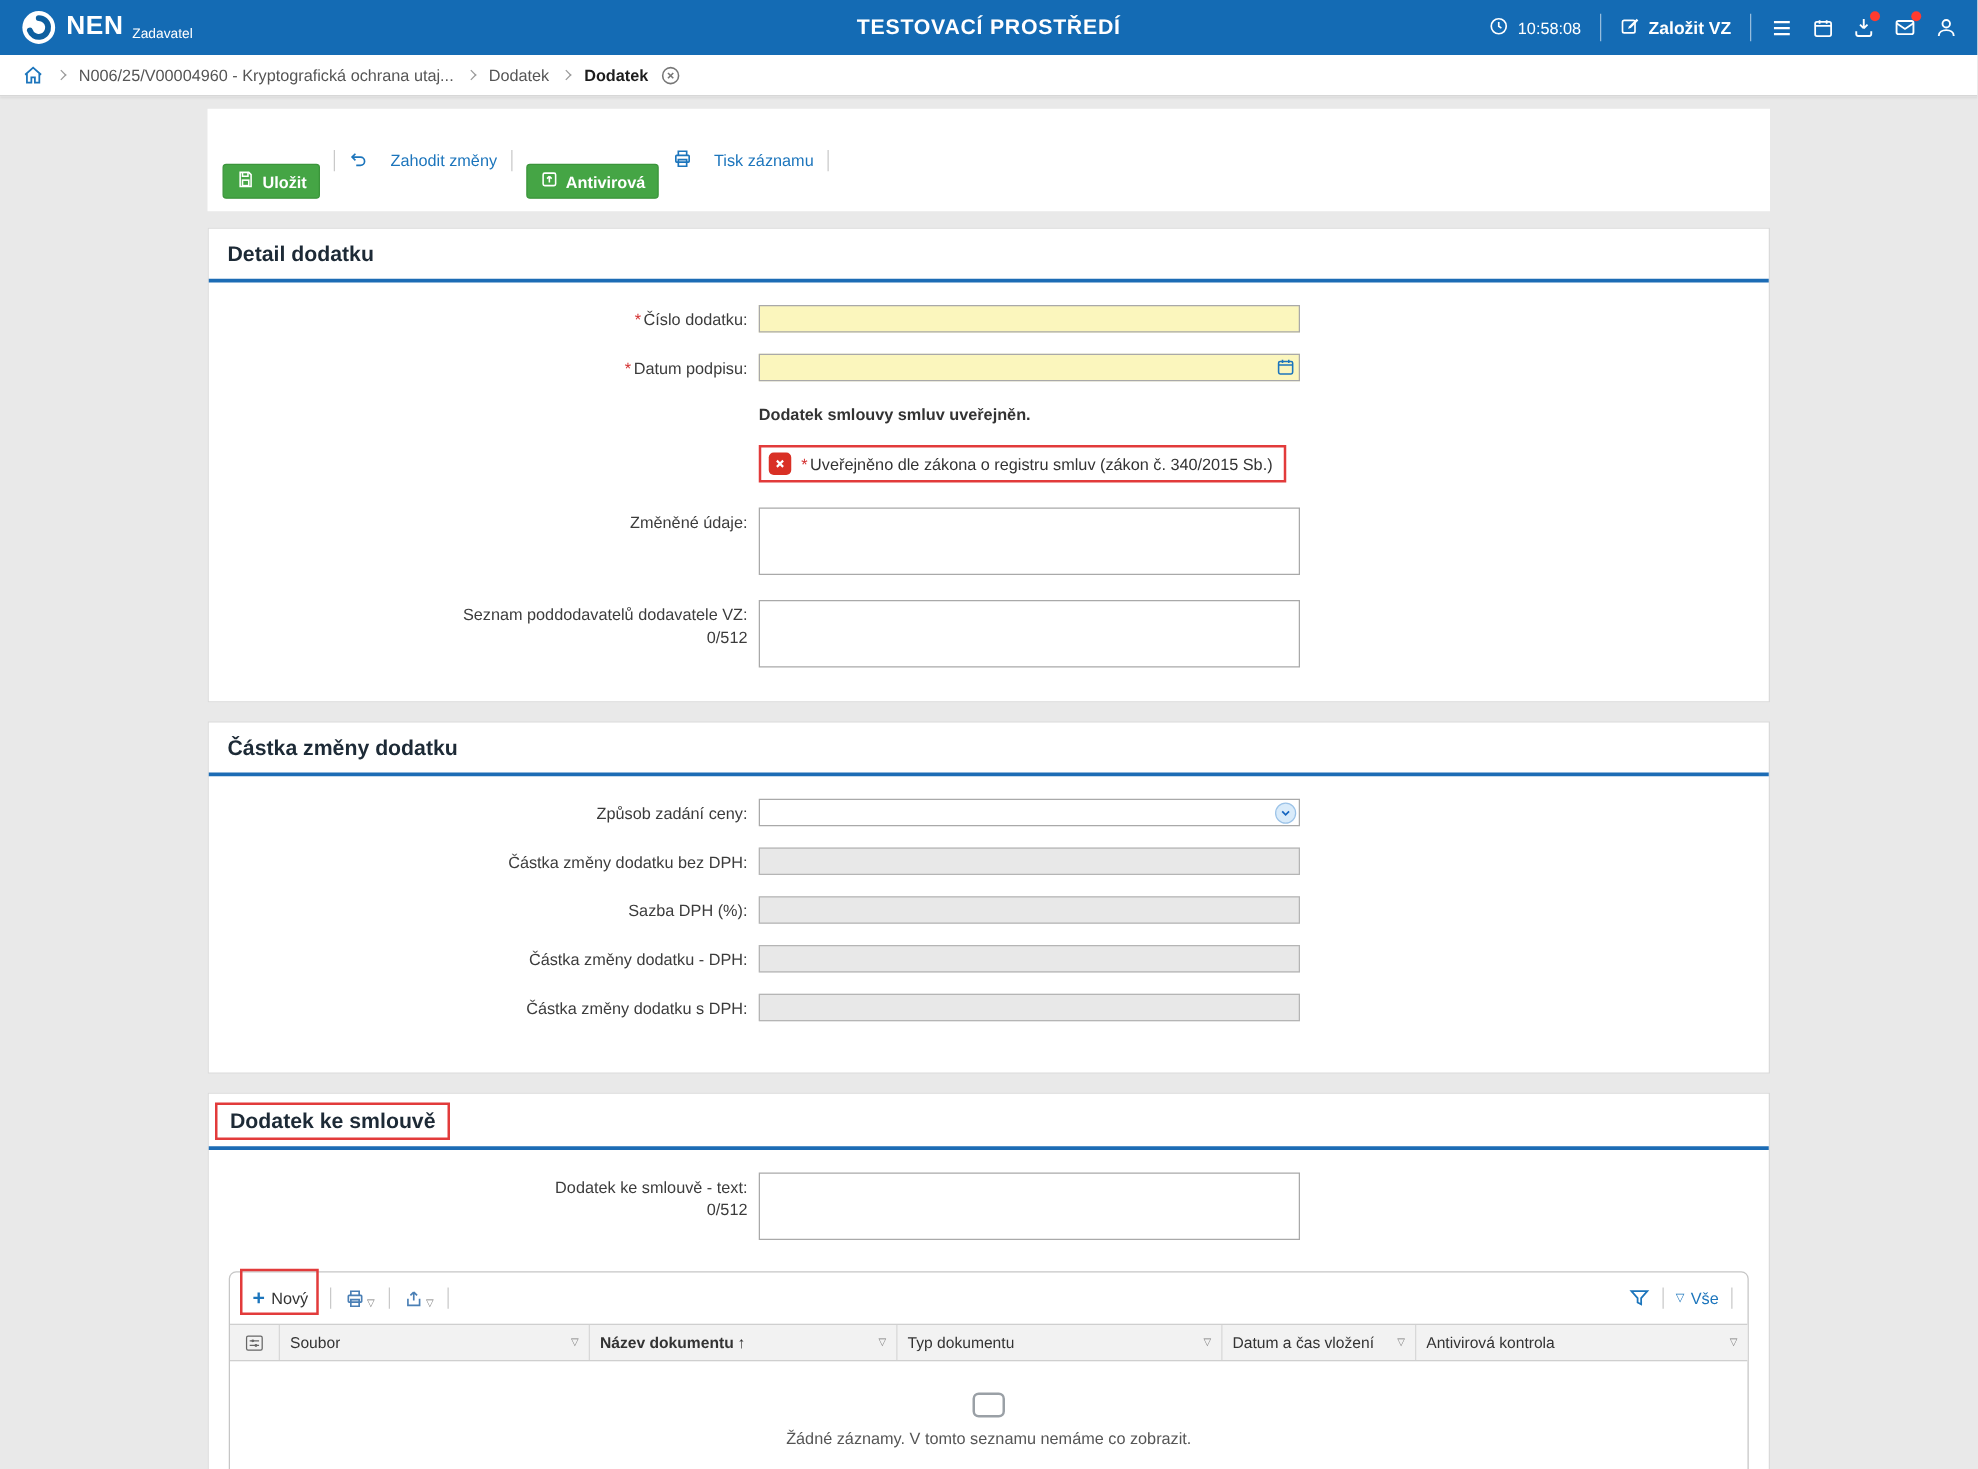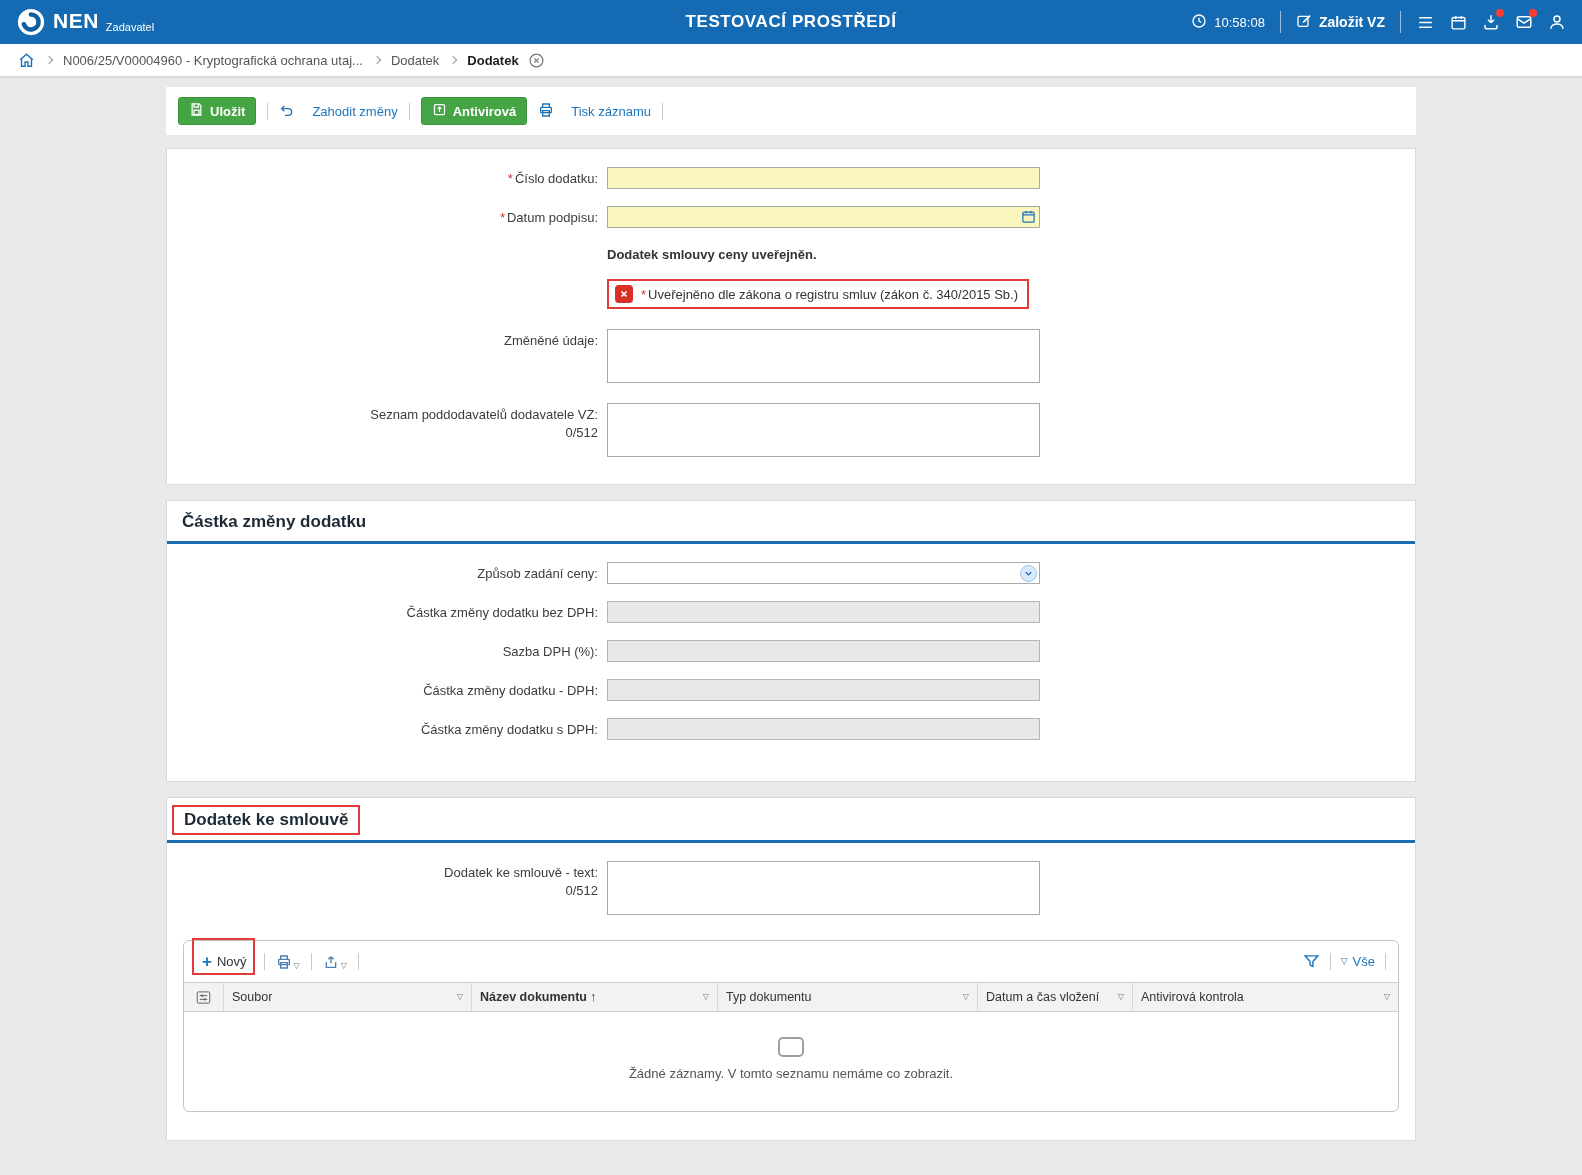--- a/index.html
+++ b/index.html
@@ -23,21 +23,21 @@
   .badge-dot{position:absolute;top:-4px;right:-4px;width:8px;height:8px;border-radius:50%;background:#ff3b30;}
   
   .breadcrumb{height:33px;background:#fff;display:flex;align-items:center;gap:11px;padding:0 18px;border-bottom:1px solid #d7d7d7;box-shadow:0 1px 2px rgba(0,0,0,.07);}
   .chev{display:inline-block;width:6px;height:6px;border-top:1.4px solid #9a9a9a;border-right:1.4px solid #9a9a9a;transform:rotate(45deg);}
   .bc-item{color:#555;cursor:pointer;}
   .bc-item.current{color:#1d1d1d;font-weight:bold;cursor:default;}
   .bc-close{display:inline-flex;cursor:pointer;margin-left:-2px;}
   
   .content{width:1250px;margin:10px auto 0;}
   .toolbar-band{background:#fff;padding:10px 12px;display:flex;align-items:center;gap:11px;margin-bottom:13px;}
-  .btn-green{display:inline-flex;align-items:center;gap:6px;background:#45a545;border:1px solid #3b943b;border-radius:3px;color:#fff;font-size:13px;font-weight:bold;padding:4px 10px;cursor:pointer;font-family:inherit;}
+  .btn-green{display:inline-flex;align-items:center;gap:6px;background:#45a545;border:1px solid #3b943b;border-radius:3px;color:#fff;font-size:13px;font-weight:bold;padding:4px 10px;cursor:pointer;font-family:inherit;margin-top:34px;}
   .link-blue{display:inline-flex;align-items:center;gap:17px;color:#1c75bc;cursor:pointer;background:none;border:none;font:inherit;font-size:13px;}
   .vsep{width:1px;height:17px;background:#c9c9c9;}
   
   .section{background:#fff;border:1px solid #dadada;margin-bottom:15px;}
   .section-head{padding:11px 15px 9px;font-size:17px;font-weight:bold;color:#1d2a36;border-bottom:3px solid #1c6cb5;}
   .head-annot{display:inline-block;border:2px solid #e23b3b;padding:3px 10px;margin:-4px 0 -4px -10px;}
   .section-body{padding:18px 0 24px;}
   .frow{display:flex;margin-bottom:17px;}
   .flabel{width:440px;text-align:right;padding-right:9px;padding-top:3px;color:#3c3c3c;line-height:1.35;}
   .req{color:#d32f2f;margin-right:2px;}
@@ -198,20 +198,21 @@
             <path d="M7 8V3h10v5"></path>
             <rect x="4" y="8" width="16" height="8" rx="1"></rect>
             <path d="M7 13h10v8H7z"></path>
           </svg></span>
       <span>Tisk záznamu</span>
     </button>
     <span class="vsep"></span>
   </div>
 
   <section class="section">
+    <div class="section-head">Detail dodatku</div>
     <div class="section-body">
 
       <div class="frow">
         <div class="flabel"><span class="req">*</span><span>Číslo dodatku:</span></div>
         <div class="ffield"><input class="inp req-bg" style=""></div>
       </div>
 
       <div class="frow">
         <div class="flabel"><span class="req">*</span><span>Datum podpisu:</span></div>
         <div class="ffield">
@@ -221,21 +222,21 @@
                 <rect x="3" y="5" width="18" height="16" rx="2"></rect>
                 <path d="M3 9.5h18M8 3v4M16 3v4"></path>
               </svg>
             </span>
         </div>
       </div>
 
       <div class="frow">
         <div class="flabel"></div>
         <div class="ffield" style="width:auto;">
-          <div class="note-text">Dodatek smlouvy ceny uveřejněn.</div>
+          <div class="note-text">Dodatek smlouvy smluv uveřejněn.</div>
         </div>
       </div>
 
       <div class="frow" style="margin-bottom:20px;">
         <div class="flabel"></div>
         <div class="ffield" style="width:auto;">
           <div class="error-box">
             <span class="err-icon">
                 <svg viewBox="0 0 24 24" width="12" height="12" fill="none" stroke="#fff" stroke-width="3.4">
                   <path d="M7 7l10 10M17 7L7 17"></path>

